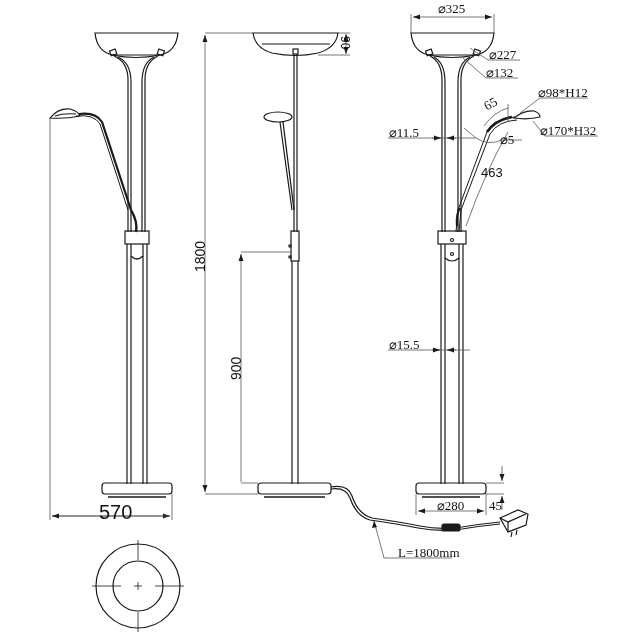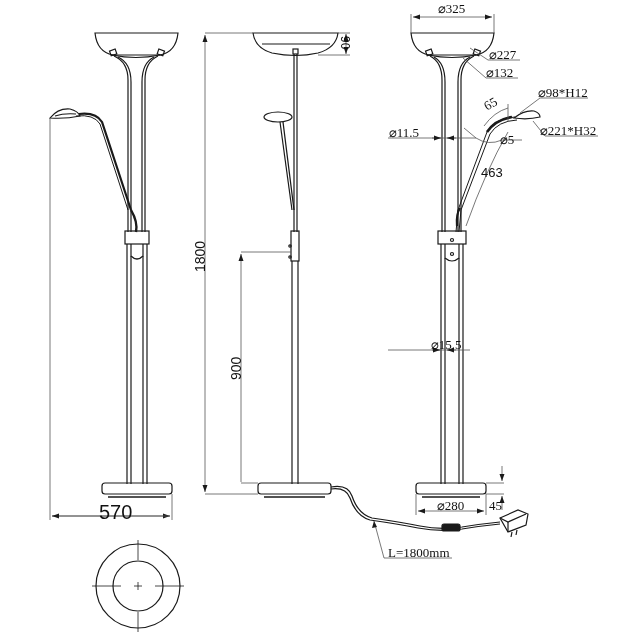--- a/index.html
+++ b/index.html
@@ -204,21 +204,21 @@
 
 <div class="lbl lbl-sans" style="left:99px; top:502px; font-size:20px;">570</div>
 <div class="lbl lbl-sans vert" style="left:193px; top:272px; font-size:14px;">1800</div>
 <div class="lbl lbl-sans vert" style="left:229px; top:380px; font-size:14px;">900</div>
 <div class="lbl lbl-sans vert90" style="left:351px; top:36px; font-size:12px;">90</div>
 
 <div class="lbl" style="left:438px; top:2px;">⌀325</div>
 <div class="lbl" style="left:489px; top:48px;">⌀227</div>
 <div class="lbl" style="left:486px; top:66px;">⌀132</div>
 <div class="lbl" style="left:538px; top:86px;">⌀98*H12</div>
-<div class="lbl" style="left:540px; top:124px;">⌀221*H32</div>
+<div class="lbl" style="left:540px; top:124px;">⌀170*H32</div>
 <div class="lbl" style="left:484px; top:97px; transform:rotate(-30deg);">65</div>
 <div class="lbl" style="left:389px; top:126px;">⌀11.5</div>
 <div class="lbl" style="left:500px; top:133px;">⌀5</div>
 <div class="lbl lbl-sans" style="left:481px; top:166px; font-weight:normal;">463</div>
-<div class="lbl" style="left:389px; top:338px;margin-left:42px;">⌀15.5</div>
+<div class="lbl" style="left:389px; top:338px;">⌀15.5</div>
 <div class="lbl" style="left:437px; top:499px;">⌀280</div>
 <div class="lbl" style="left:489px; top:499px;">45</div>
-<div class="lbl" style="left:388px; top:546px;">L=1800mm</div>
+<div class="lbl" style="left:398px; top:546px;">L=1800mm</div>
 
 </body></html>

